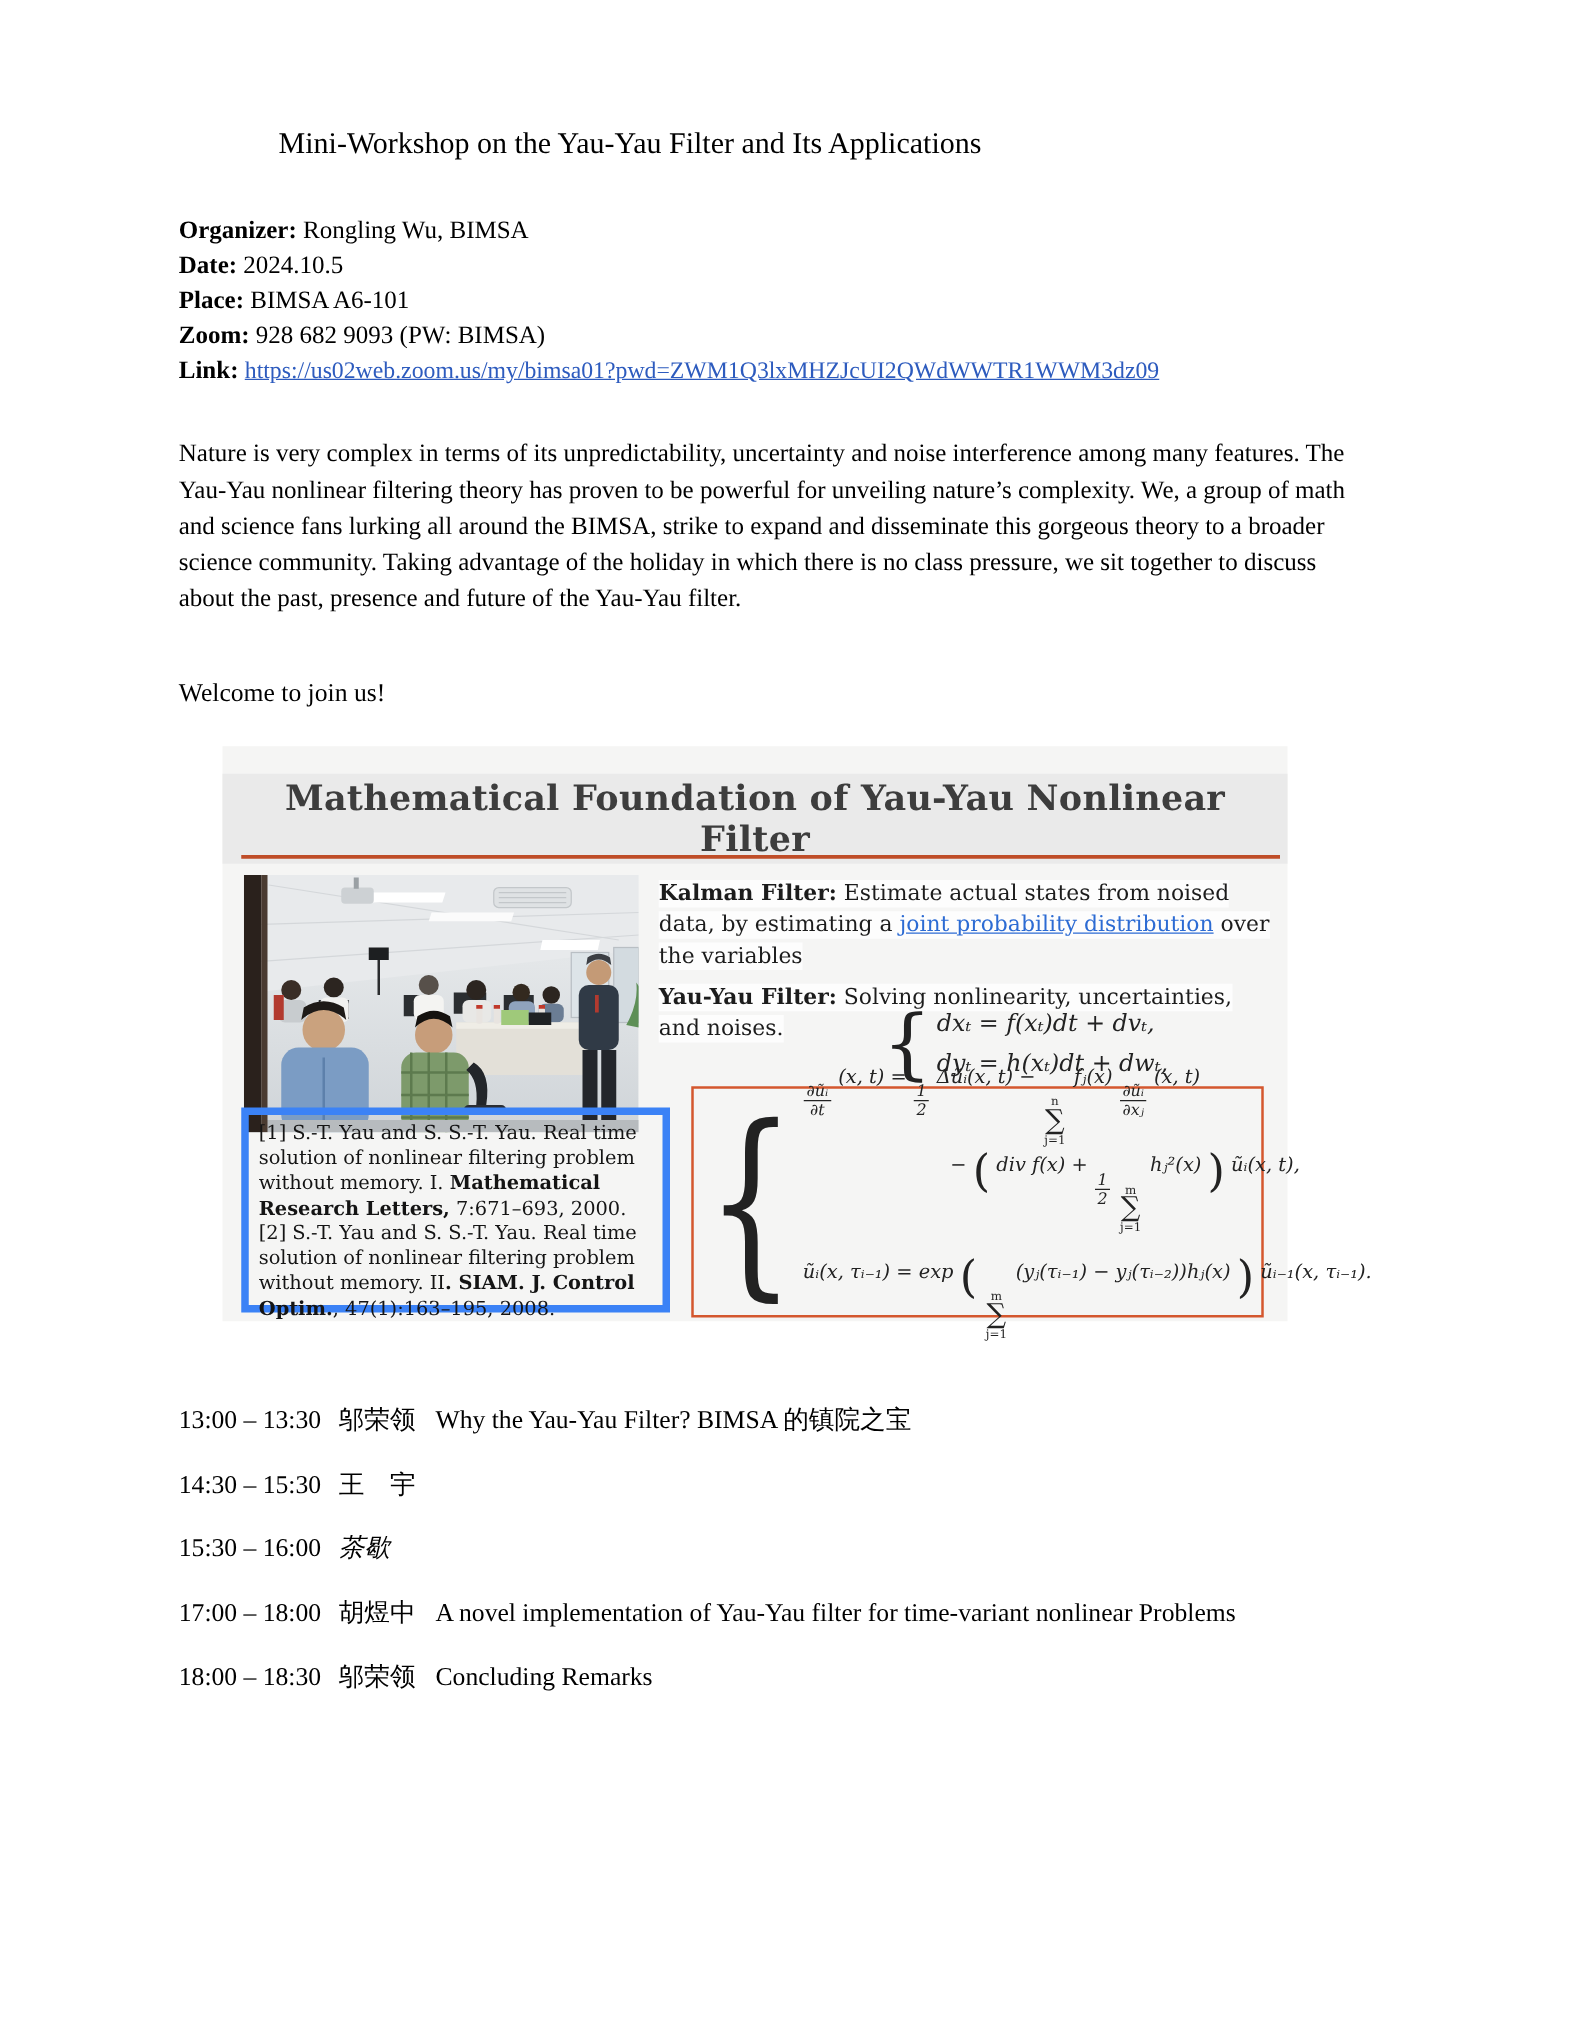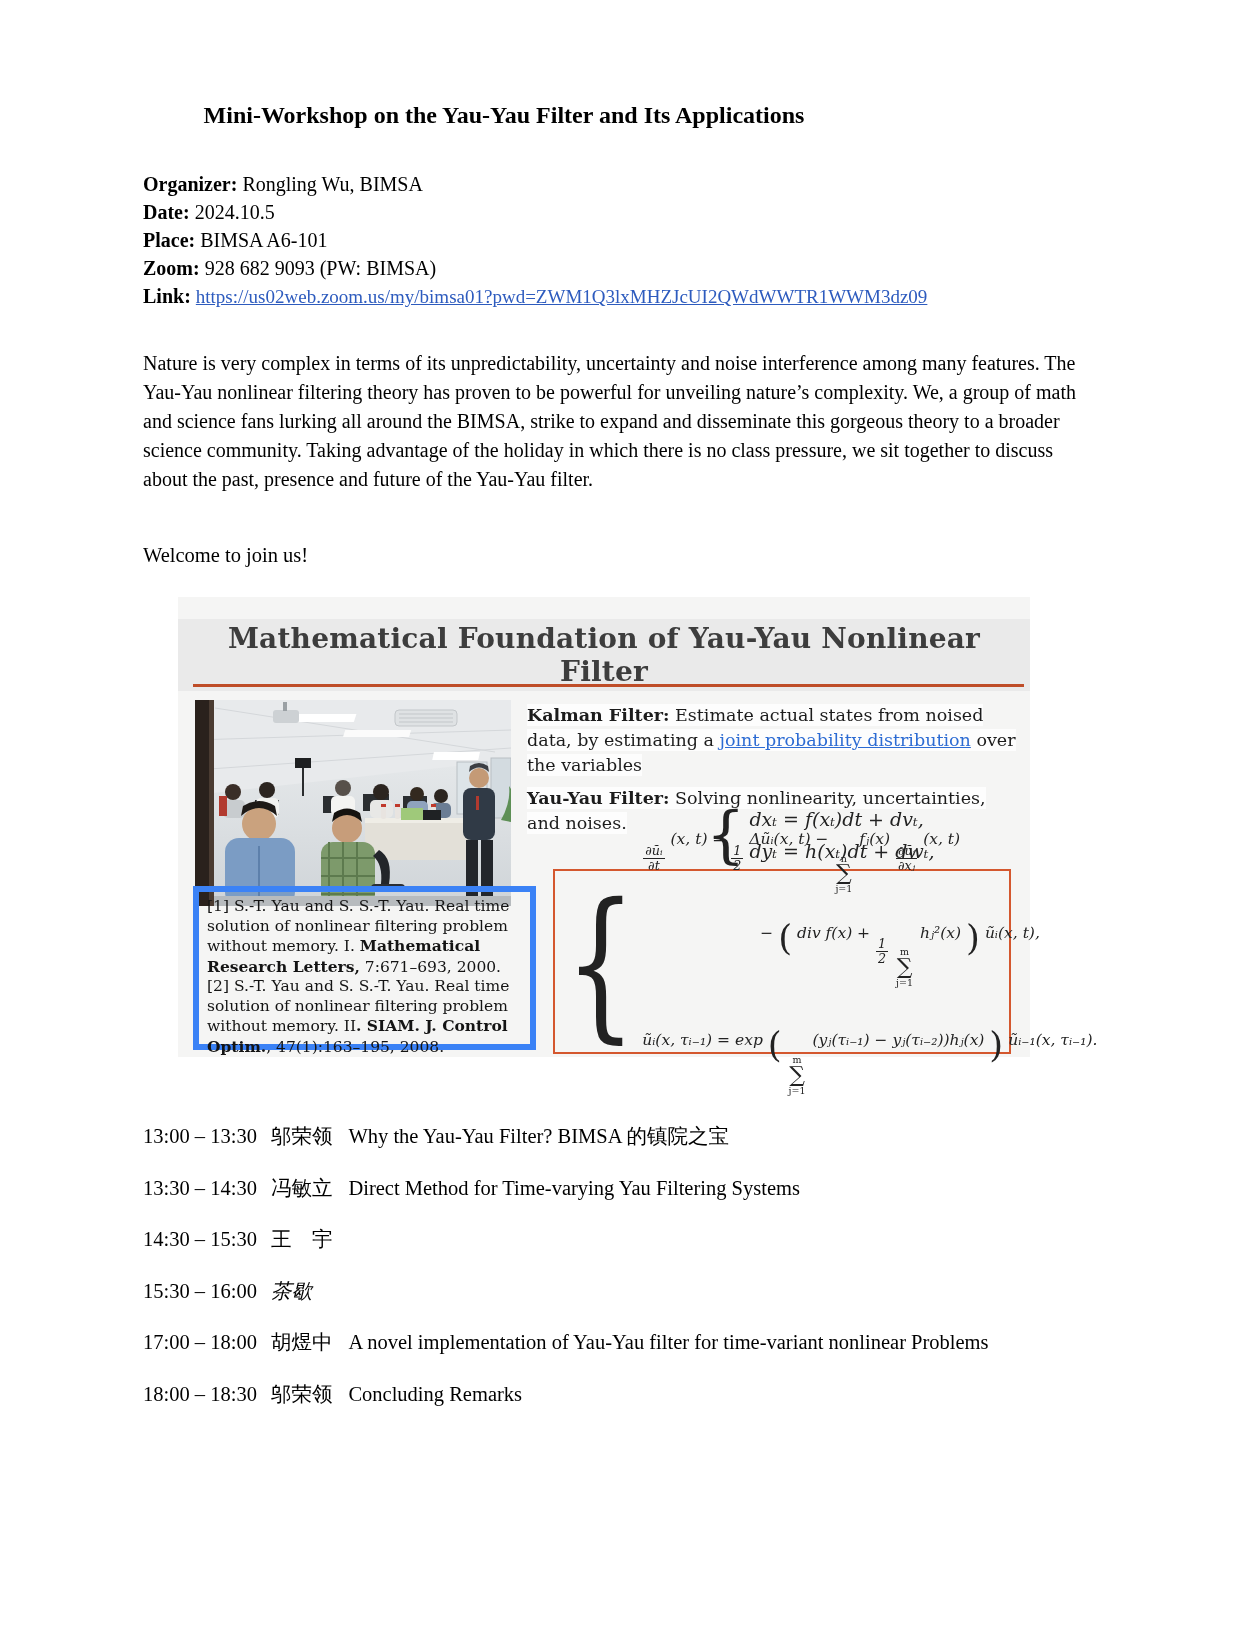--- a/index.html
+++ b/index.html
@@ -1,20 +1,20 @@
 <!DOCTYPE html>
 <html><head>
 <meta charset="utf-8">
 <style>
   html,body{margin:0;padding:0;background:#fff;}
   .page{position:relative;width:1258px;height:1628px;background:#ffffff;overflow:hidden;
         font-family:"Liberation Serif",serif;color:#000;}
   
   .doc-title{position:absolute;top:102px;left:0;width:1008px;text-align:center;
-             font-size:24px;font-weight:bold;}
+             font-size:24px;font-weight:normal;}
   .info-block{position:absolute;left:143px;top:170px;font-size:20px;line-height:28px;}
   .info-row b{font-weight:bold;}
   .info-row a{color:#2d5bbe;text-decoration:underline;font-size:19px;}
   
   .intro{position:absolute;left:143px;top:349px;width:940px;font-size:20px;line-height:29px;}
   .welcome{position:absolute;left:143px;top:544px;font-size:20.5px;}
   
   .slide{position:absolute;left:178px;top:597px;width:852px;height:460px;background:#f5f5f4;
          font-family:"DejaVu Serif",serif;color:#1c1c1c;}
   .slide-title{position:absolute;top:22px;left:0;width:852px;text-align:center;}
@@ -35,21 +35,21 @@
   .sde .lines{display:flex;flex-direction:column;gap:8px;line-height:24px;}
   
   .refbox{position:absolute;left:15px;top:289px;width:315px;height:142px;border:6px solid #3b82f6;
           padding:5px 8px;font-size:15.5px;line-height:19.5px;color:#141414;}
   .refbox b{font-weight:bold;}
   
   .eqbox{position:absolute;left:375px;top:272px;width:434px;height:165px;border:2px solid #d4572e;
          padding:8px 10px;display:flex;align-items:center;color:#222;}
   .eqbox .brace3{font-size:112px;font-weight:200;line-height:1;display:inline-block;
                  transform:scaleY(1.45);transform-origin:center;font-style:normal;color:#222;}
-  .eqcol{flex:1;display:flex;flex-direction:column;font-size:15.5px;font-style:italic;margin-left:6px;gap:24px;}
+  .eqcol{flex:1;display:flex;flex-direction:column;font-size:15.5px;font-style:italic;margin-left:6px;}
   .eqline{white-space:nowrap;}
   .eqline1{margin-top:2px;}
   .eqline2{margin-top:6px;padding-left:118px;}
   .eqline3{margin-top:20px;}
   .frac{display:inline-flex;flex-direction:column;align-items:center;vertical-align:-0.85em;
         line-height:1.1;font-size:0.82em;margin:0 1px;}
   .frac .num{border-bottom:1px solid #222;padding:0 2px;}
   .frac .den{padding:0 2px;}
   .sum{display:inline-flex;flex-direction:column;align-items:center;vertical-align:-1.15em;
        line-height:1;margin:0 2px;font-style:normal;}
@@ -288,25 +288,20 @@
     </div>
   </div>
 
   <div class="schedule">
     <div class="sched-row">
       <span class="sched-time">13:00 – 13:30</span>
       <span class="sched-speaker">邬荣领</span>
       <span class="sched-title">Why the Yau-Yau Filter? BIMSA 的镇院之宝</span>
     </div>
     <div class="sched-row">
-      <span class="sched-time">13:30 – 14:30</span>
-      <span class="sched-speaker">冯敏立</span>
-      <span class="sched-title">Direct Method for Time-varying Yau Filtering Systems</span>
-    </div>
-    <div class="sched-row">
       <span class="sched-time">14:30 – 15:30</span>
       <span class="sched-speaker">王　宇</span>
     </div>
     <div class="sched-row">
       <span class="sched-time">15:30 – 16:00</span>
       <span class="sched-speaker italic">茶歇</span>
       <span class="sched-title"></span>
     </div>
     <div class="sched-row">
       <span class="sched-time">17:00 – 18:00</span>

